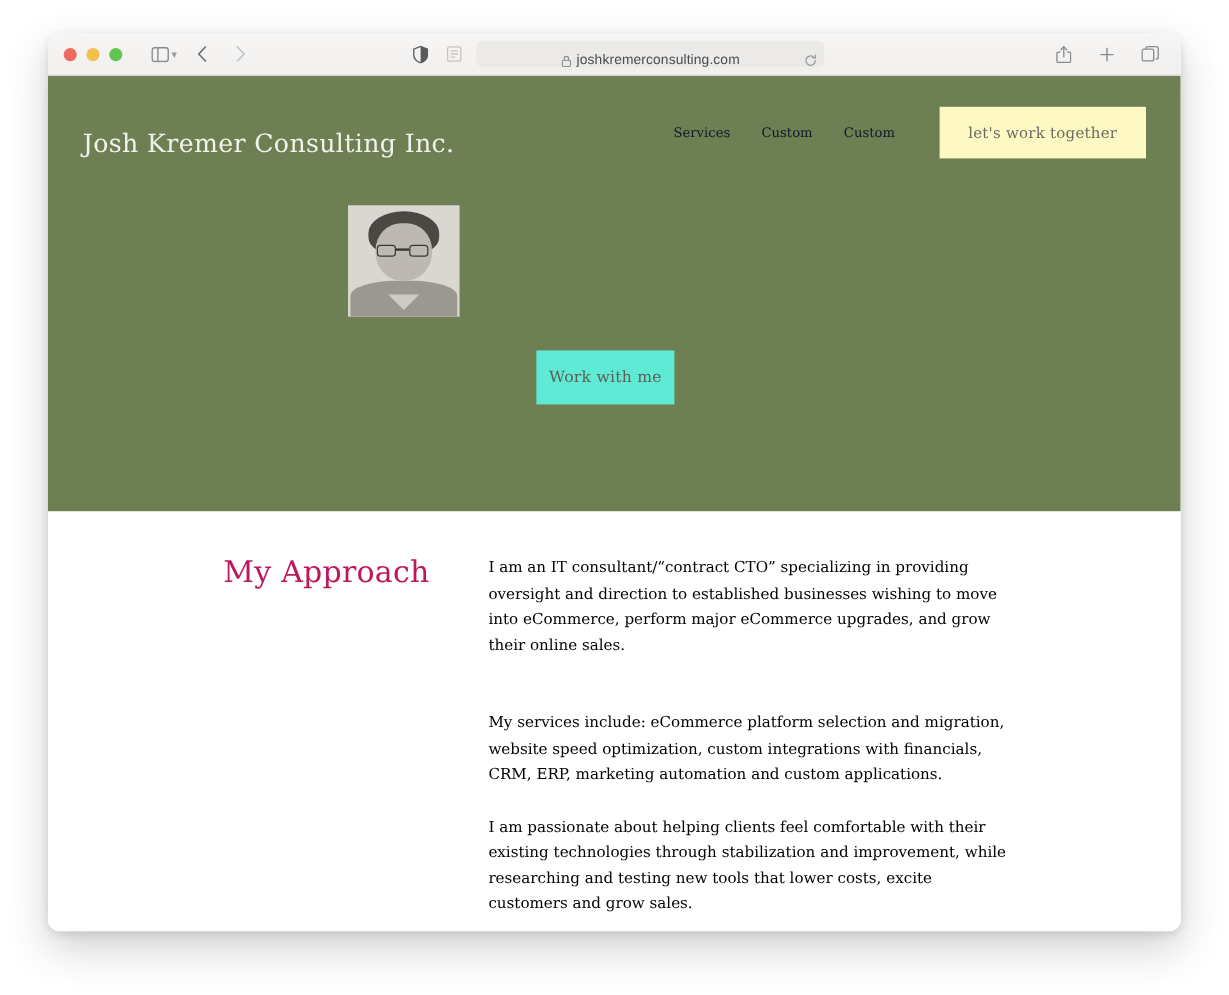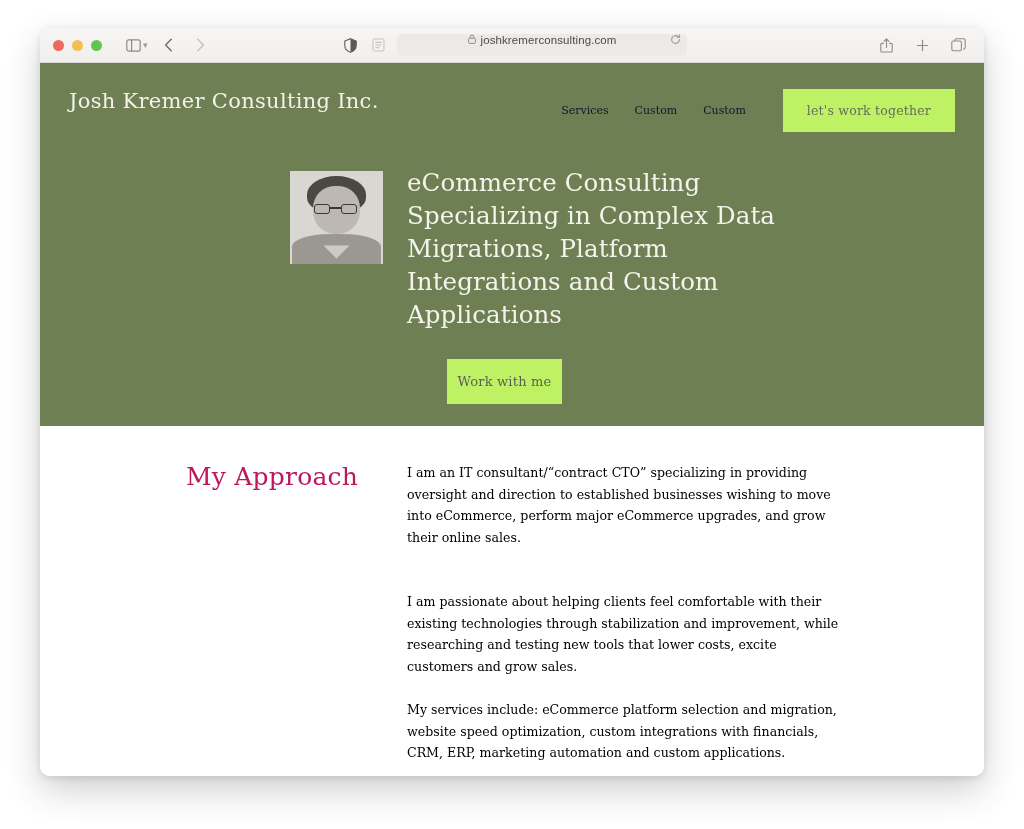--- a/index.html
+++ b/index.html
@@ -65,21 +65,21 @@
     gap: 6px;
   }
   .shield-grp { display: flex; align-items: center; gap: 2px; }
 
   .urlbar {
     width: 290px;
     height: 22px;
     background: #eceae8;
     border-radius: 5px;
     display: flex;
-    align-items: flex-start;
+    align-items: flex-end;
     justify-content: center;
     position: relative;
     gap: 5px;
   }
   .urlbar .lock { color: #8d8d8d; display: flex; align-items: center; }
   .url-text {
     font-size: 11.5px;
     color: #4b4b4b;
     letter-spacing: 0.1px;
     font-family: "Liberation Sans", sans-serif;
@@ -108,21 +108,21 @@
 
   
   .hero {
     background: #6d7f53;
     height: 363px;
     position: relative;
   }
 
   .site-header {
     display: flex;
-    align-items: flex-start;
+    align-items: flex-end;
     justify-content: space-between;
     padding: 26px 29px 0 29px;
   }
 
   .logo {
     font-family: "DejaVu Serif", serif;
     font-weight: 300;
     font-size: 21px;
     color: #f3f2ea;
     letter-spacing: 0.3px;
@@ -137,21 +137,21 @@
   .nav-link {
     font-family: "DejaVu Serif", serif;
     font-size: 11px;
     color: #0f172a;
     padding: 0 13px;
     white-space: nowrap;
     text-decoration: none;
   }
   .nav-cta {
     margin-left: 24px;
-    background: #bef264;
+    background: #fef9c3;
     color: #6a6a63;
     font-family: "DejaVu Serif", serif;
     font-size: 12.5px;
     padding: 14px 24px;
     white-space: nowrap;
     letter-spacing: 0.2px;
   }
 
   .hero-body {
     display: flex;
@@ -196,21 +196,21 @@
     line-height: 33px;
     color: #f4f3ec;
     letter-spacing: 0.1px;
     max-width: 370px;
   }
 
   .hero-cta {
     margin-left: 407px;
     margin-top: 28px;
     display: inline-block;
-    background: #bef264;
+    background: #5eead4;
     color: #5e5e58;
     font-family: "DejaVu Serif", serif;
     font-size: 13px;
     padding: 15px 0;
     width: 115px;
     text-align: center;
     letter-spacing: 0.2px;
   }
 
   
@@ -363,32 +363,31 @@
         <div class="portrait">
           <span class="bg"></span>
           <span class="shirt"></span>
           <span class="collar"></span>
           <span class="hair"></span>
           <span class="face"></span>
           <span class="glass-l"></span>
           <span class="glass-r"></span>
           <span class="bridge"></span>
         </div>
-        <h1 class="hero-heading">eCommerce Consulting Specializing in Complex Data Migrations, Platform Integrations and Custom Applications</h1>
       </div>
 
       <a class="hero-cta">Work with me</a>
     </section>
 
     <section class="approach">
       <div class="approach-left">
         <h2 class="approach-title">My Approach</h2>
       </div>
       <div class="approach-right">
         <p class="gap-extra">I am an IT consultant/“contract CTO” specializing in providing oversight and direction to established businesses wishing to move into eCommerce, perform major eCommerce upgrades, and grow their online sales.</p>
+        <p>My services include: eCommerce platform selection and migration, website speed optimization, custom integrations with financials, CRM, ERP, marketing automation and custom applications.</p>
         <p>I am passionate about helping clients feel comfortable with their existing technologies through stabilization and improvement, while researching and testing new tools that lower costs, excite customers and grow sales.</p>
-        <p>My services include: eCommerce platform selection and migration, website speed optimization, custom integrations with financials, CRM, ERP, marketing automation and custom applications.</p>
 
       </div>
     </section>
 
   </div>
 </div>
 
 </body></html>

